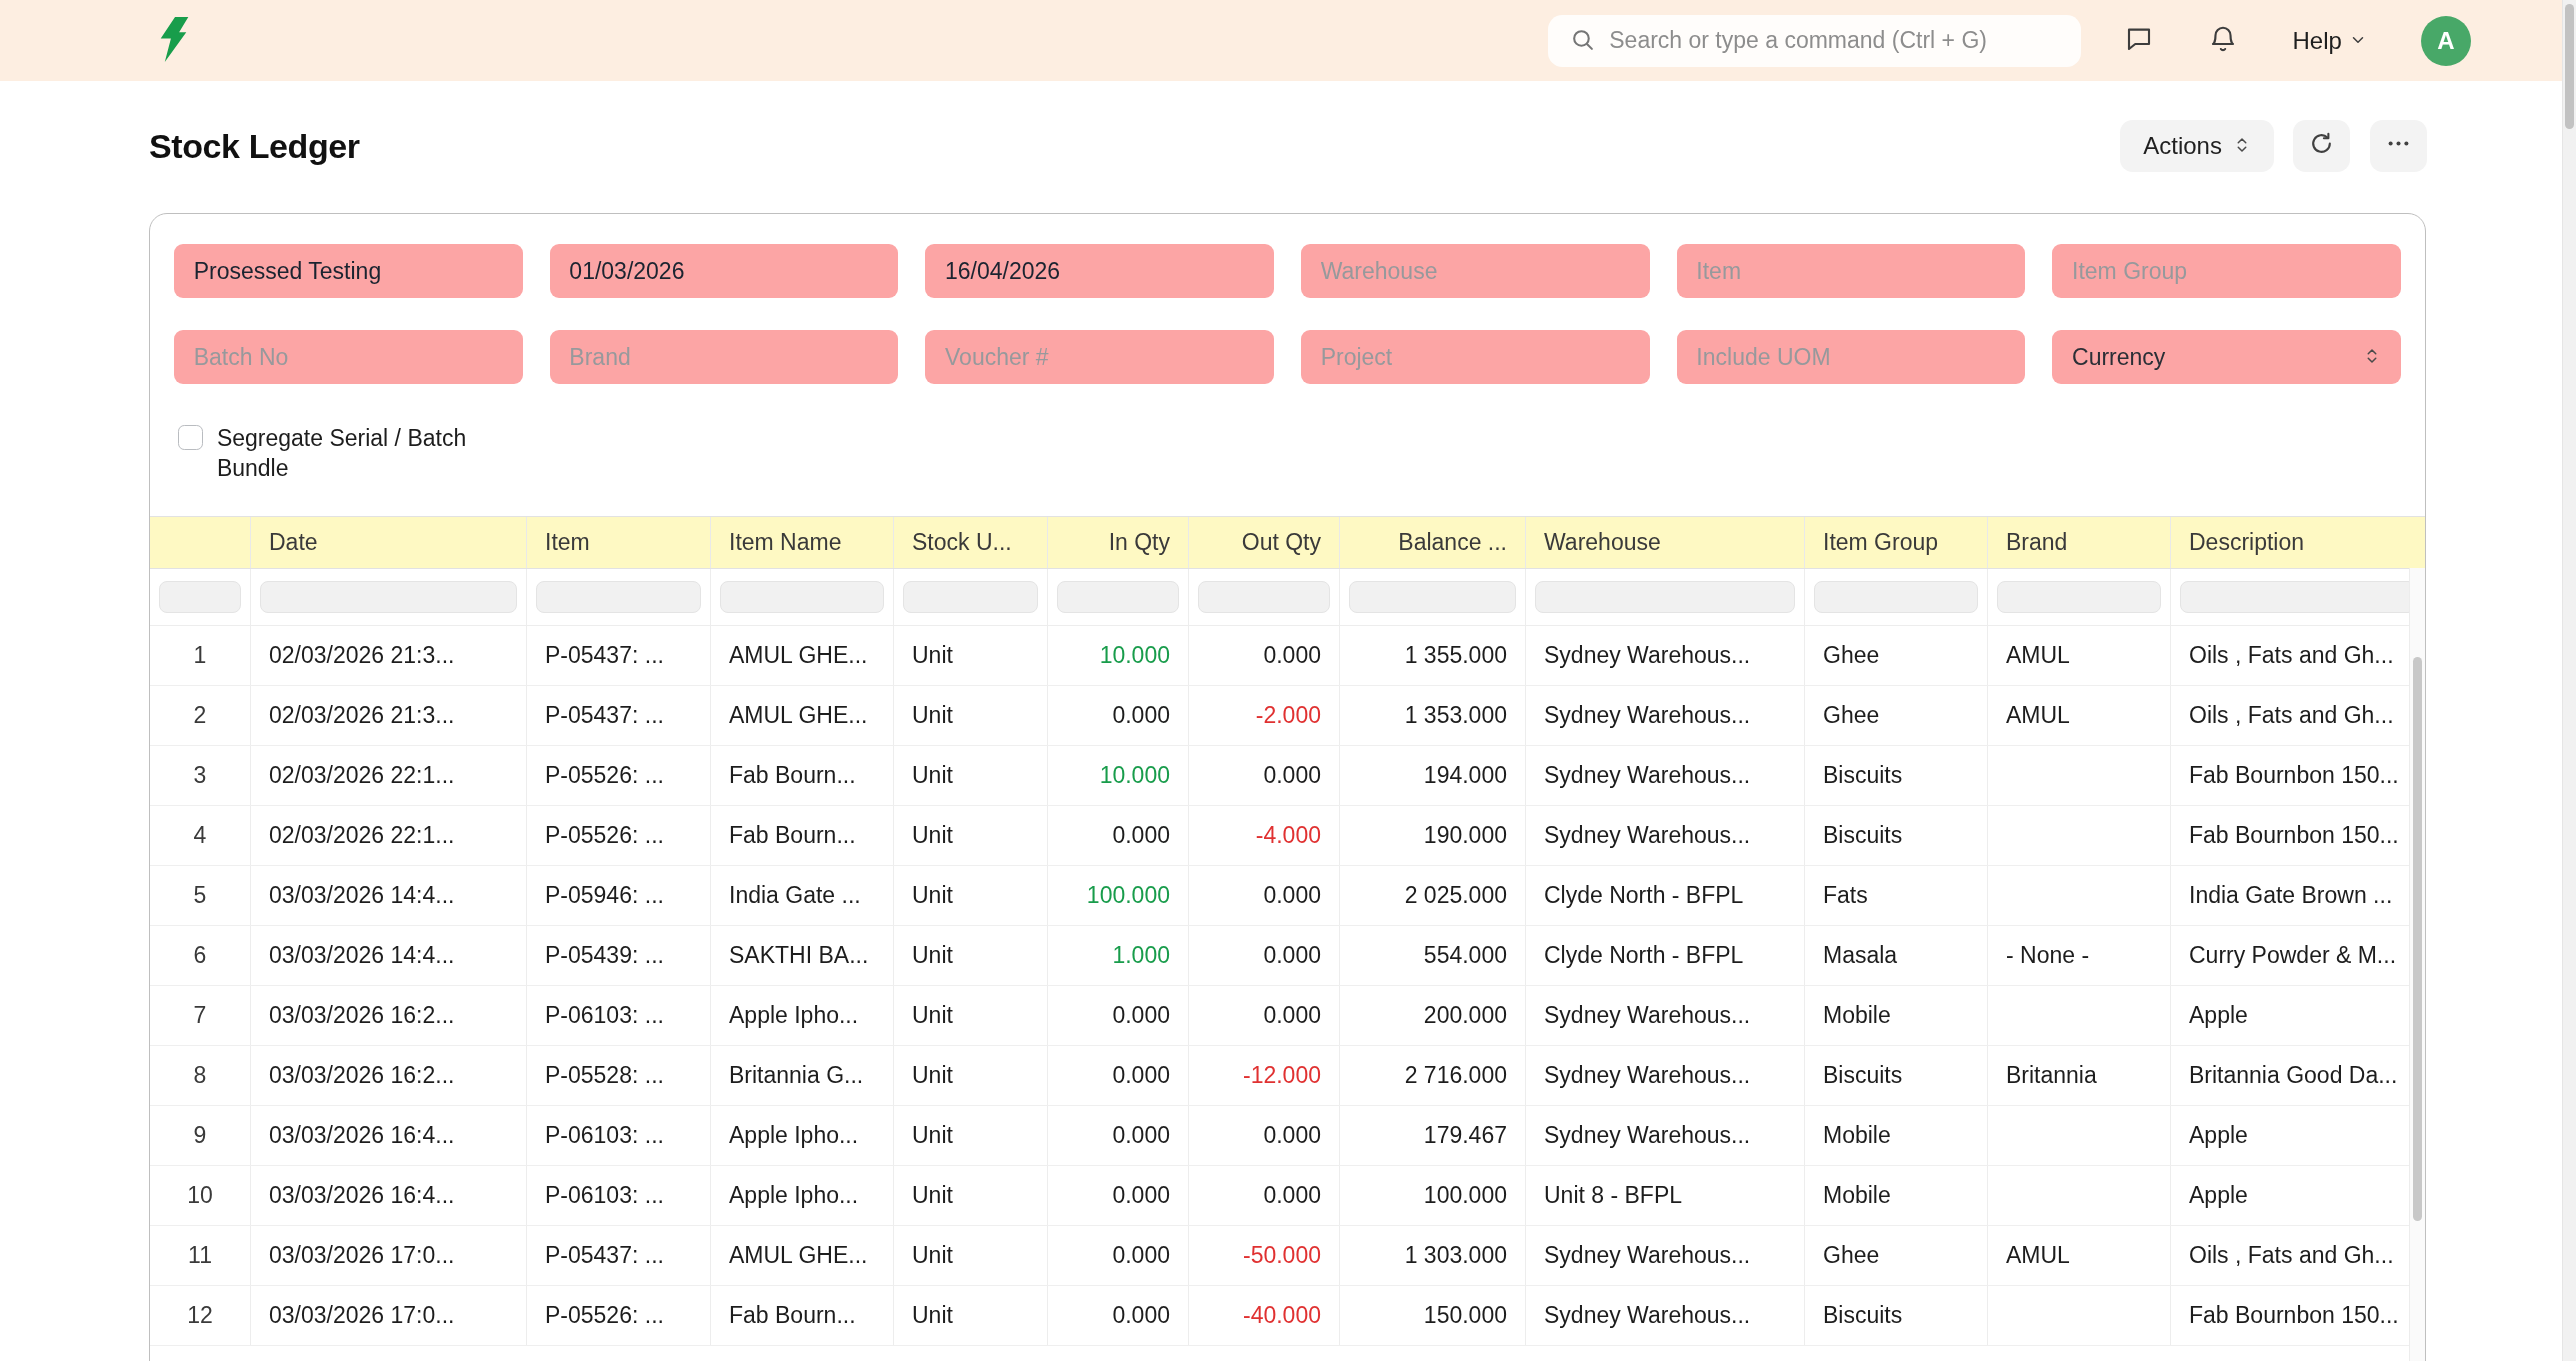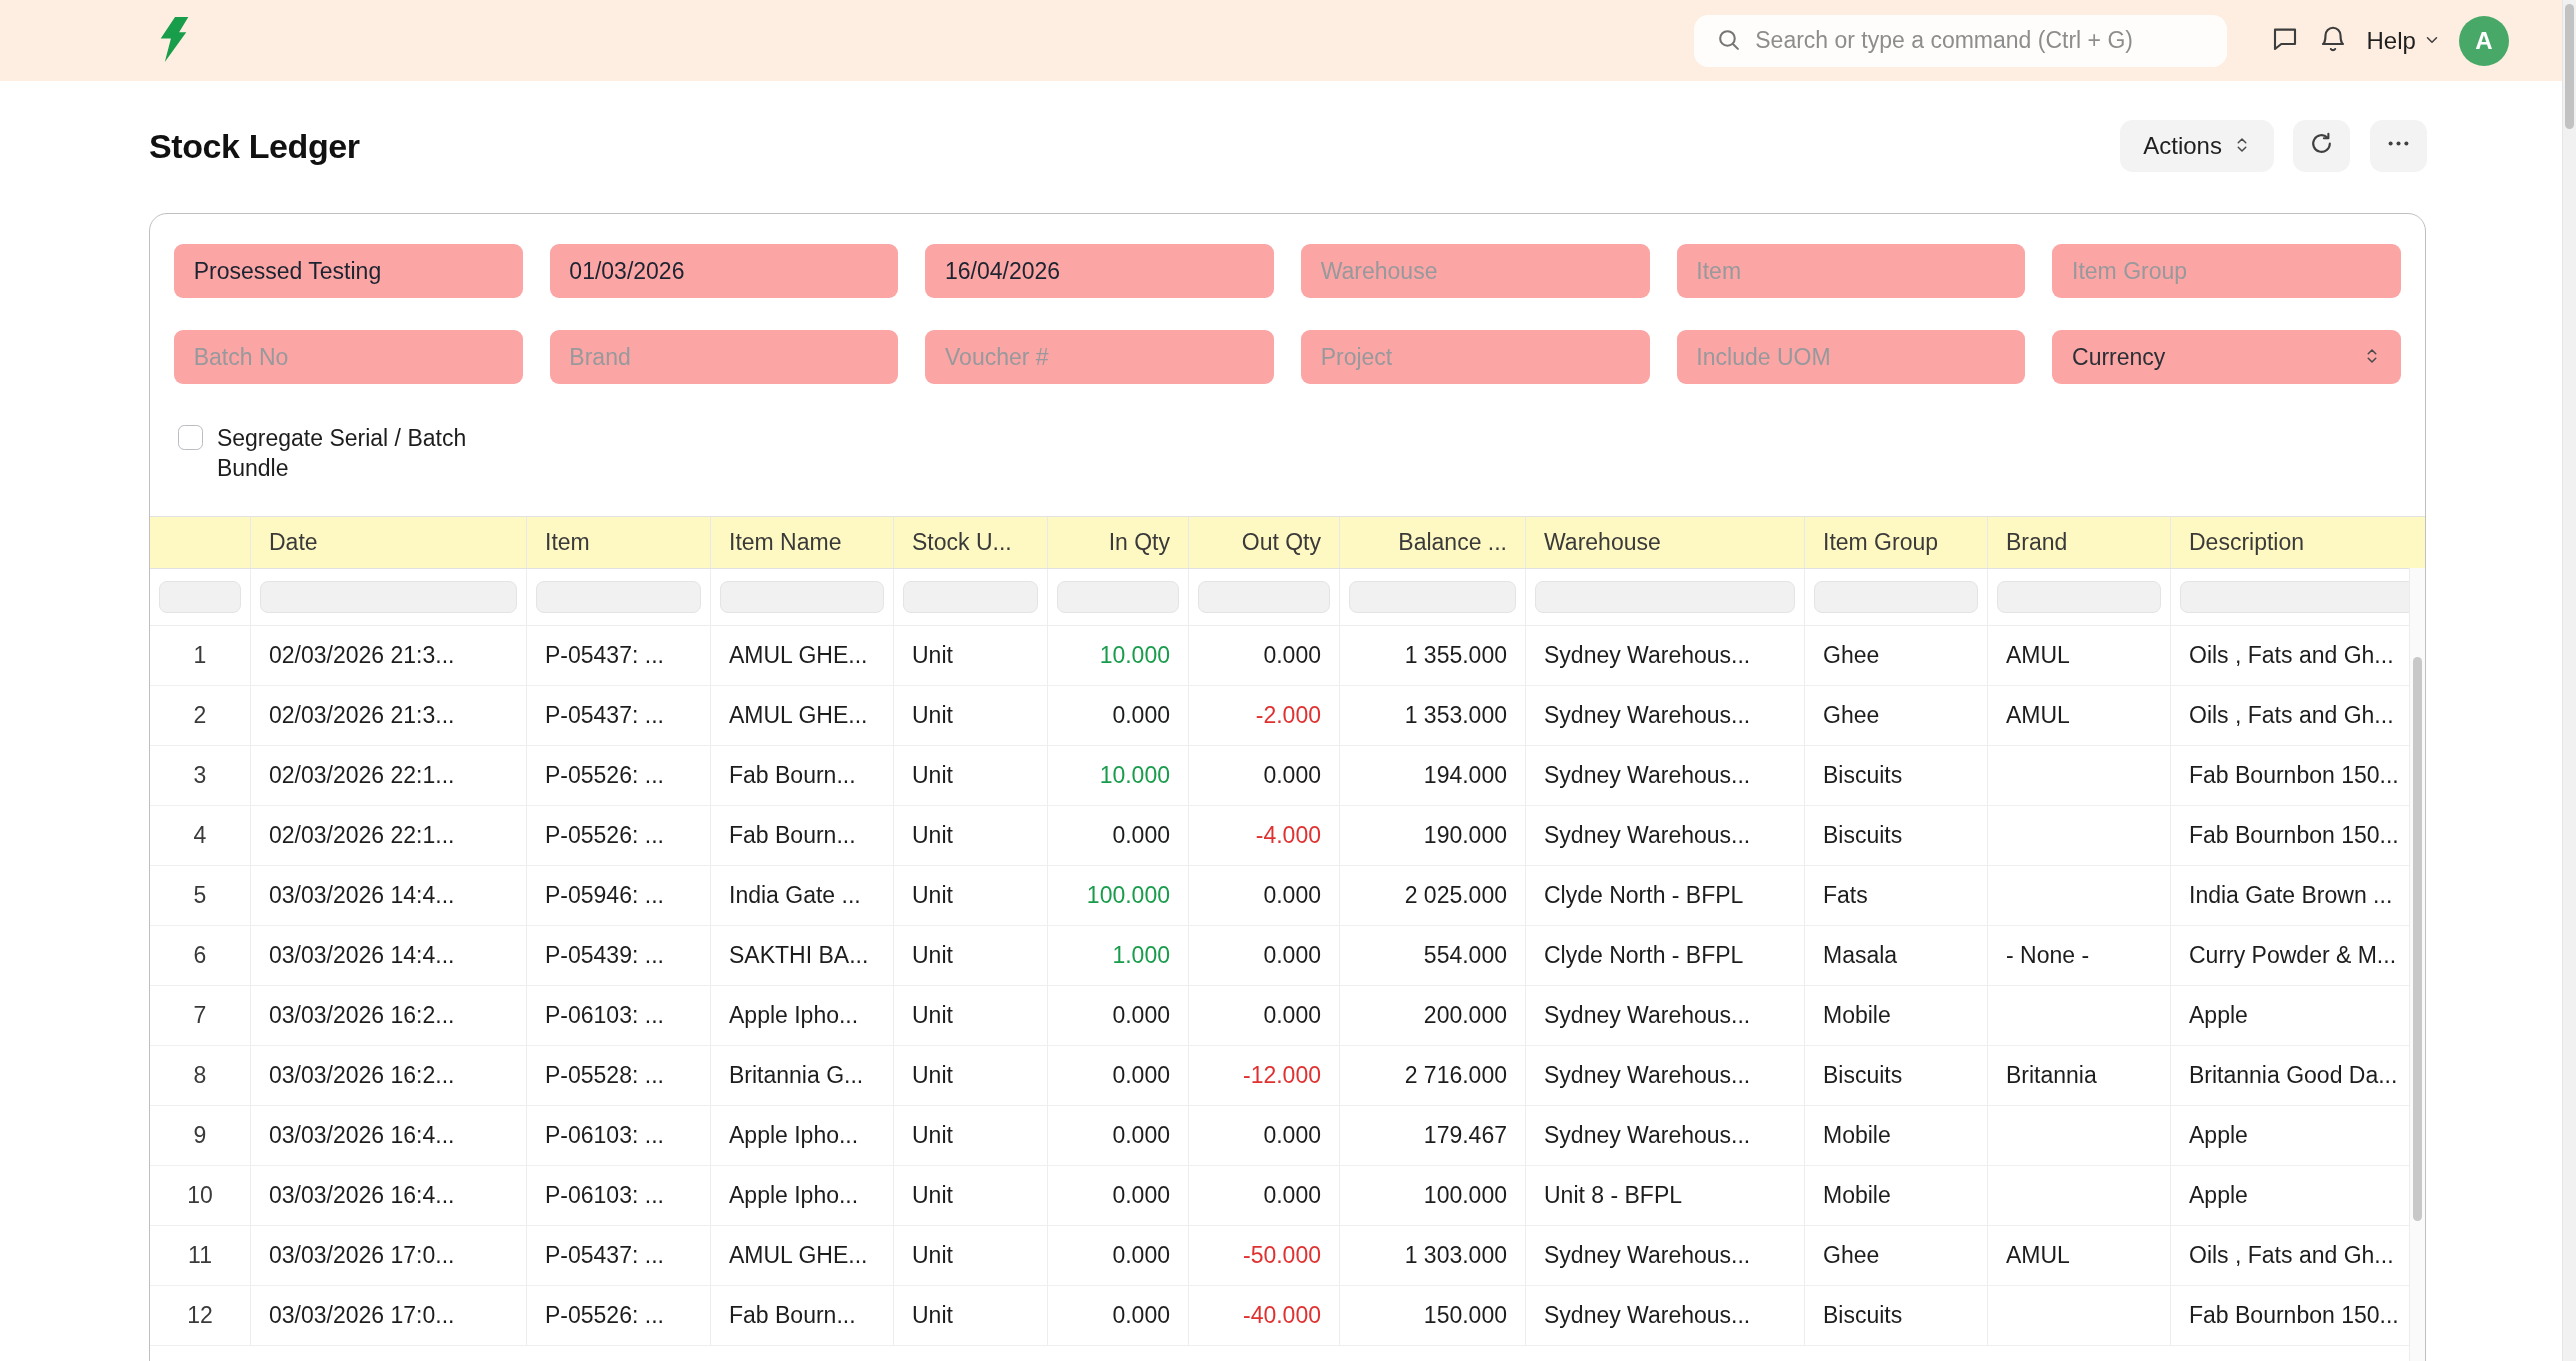--- a/index.html
+++ b/index.html
@@ -1,28 +1,28 @@
 <!DOCTYPE html>
 <html style="font-size:14.3px"><head>
 <meta charset="utf-8">
 <style>
   * { margin:0; padding:0; box-sizing:border-box; }
   html,body { width:2576px; height:1362px; overflow:hidden; background:#fff;
     font-family:"Liberation Sans", sans-serif; color:#1d1d1d; }
 
   
   .navbar { height:81px; background:#fdeee1; display:flex; align-items:center;
-    padding:0 67px 0 156px; }
+    padding:0 105px 0 156px; }
   .logo { width:39px; height:47px; display:flex; align-items:center; }
   .search { margin-left:auto; width:533px; height:52px; background:rgba(255,255,255,.85);
     border-radius:14.3px; display:flex; align-items:center; gap:14.3px; padding:0 21.5px; }
   .search input { border:none; background:transparent; outline:none; font-size:23px;
     color:#333; width:100%; font-family:inherit; }
   .search input::placeholder { color:#8d8d8d; }
-  .nav-right { display:flex; align-items:center; gap:18px; margin-left:43px; }
+  .nav-right { display:flex; align-items:center; gap:54px; margin-left:43px; }
   .nav-icon-btn { background:none; border:none; cursor:pointer; display:flex; align-items:center; }
   .help { display:flex; align-items:center; gap:7.2px; font-size:24px; font-weight:500;
     color:#1f1f1f; background:none; border:none; cursor:pointer; font-family:inherit; }
   .avatar { width:50px; height:50px; border-radius:50%; background:#48a868; color:#fff;
     font-size:24px; font-weight:600; display:flex; align-items:center; justify-content:center;
     border:none; cursor:pointer; font-family:inherit; }
 
   
   .page-head { display:flex; align-items:center; justify-content:space-between;
     padding:39px 149px 0 149px; }

